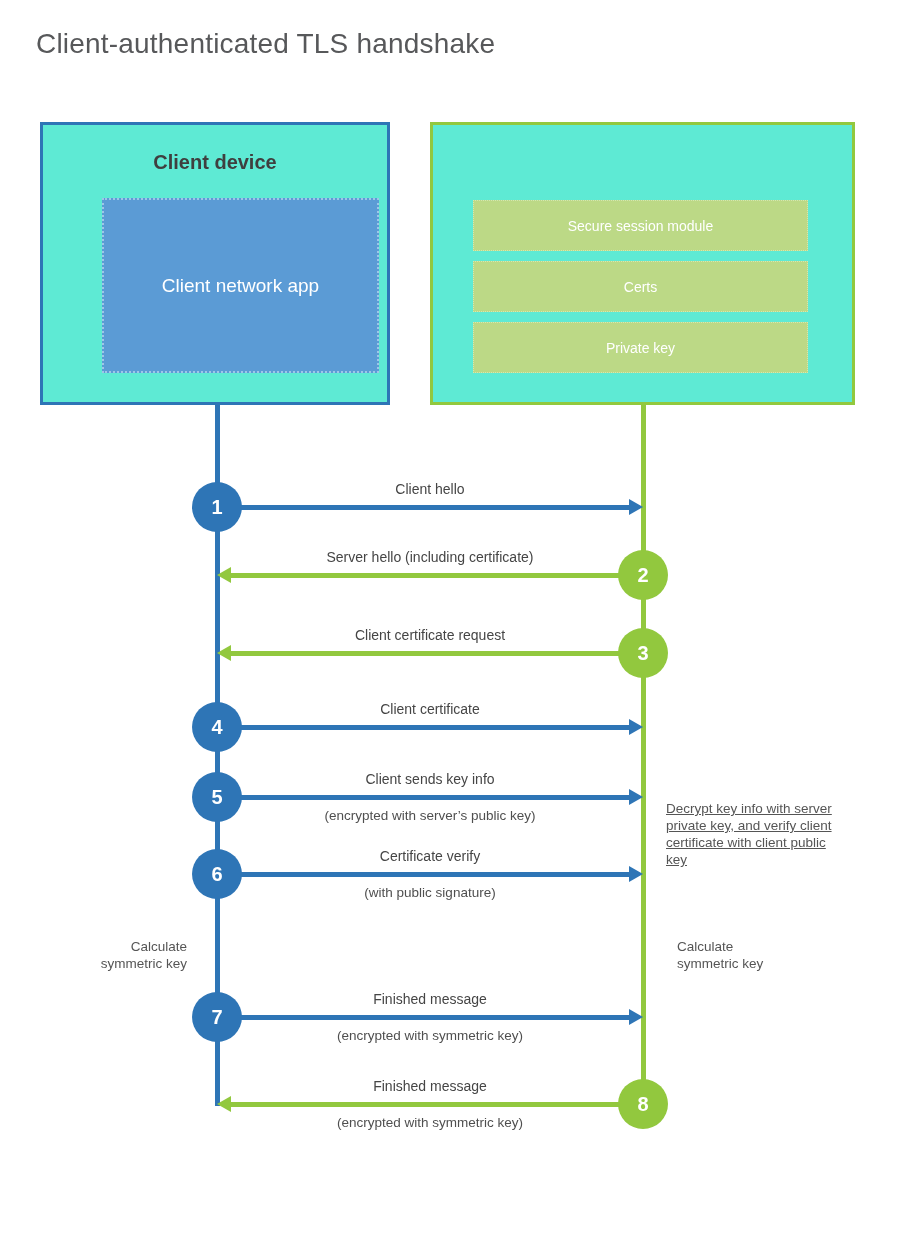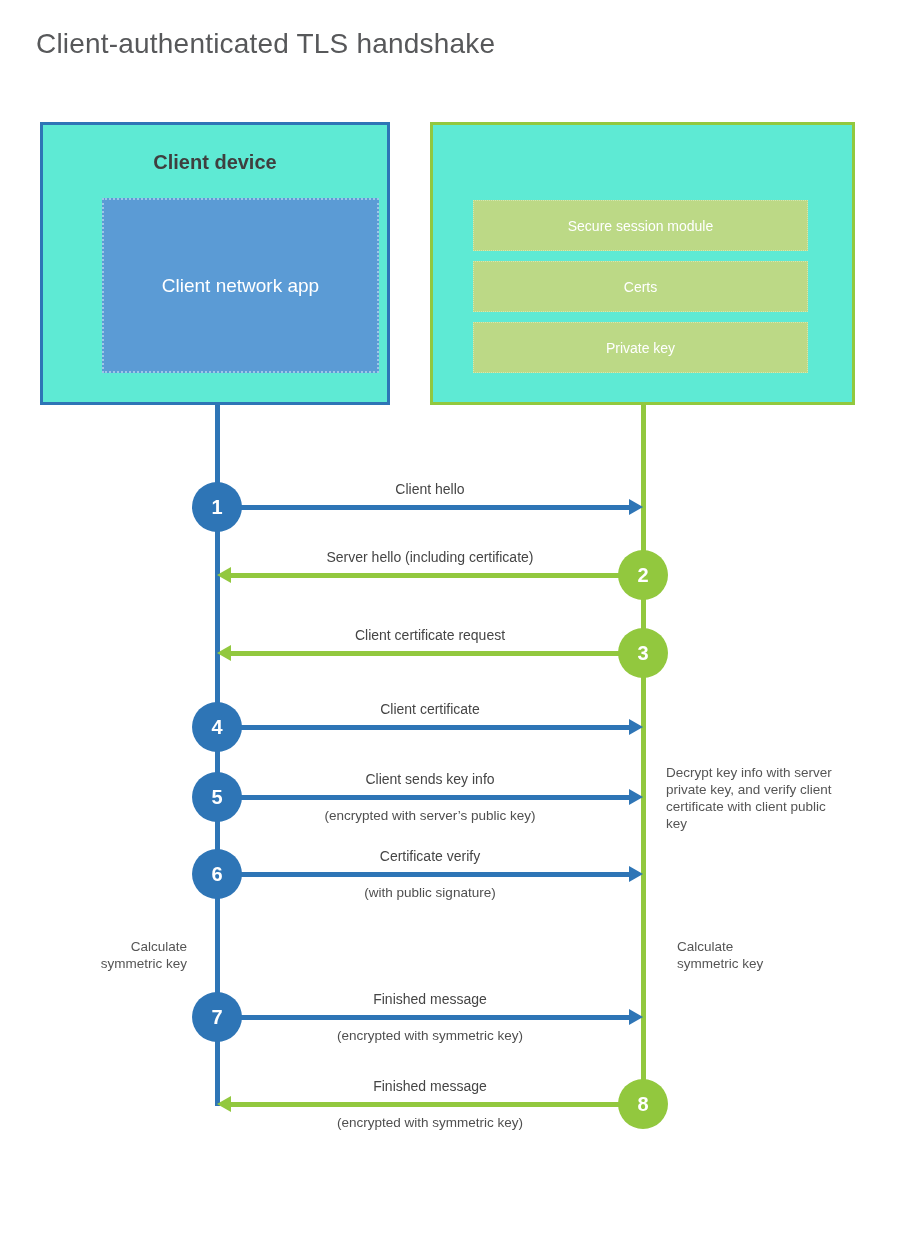--- a/index.html
+++ b/index.html
@@ -113,21 +113,21 @@
   .num-circle.blue  { background: #2e75b6; left: 192px; }
   .num-circle.green { background: #92c83e; left: 618px; }
 
   
   .side-note {
     position: absolute;
     font-size: 13.5px;
     line-height: 17px;
     color: #555555;
   }
-  .note-decrypt { left: 666px; top: 764px; width: 170px; }
+  .note-decrypt { left: 666px; top: 800px; width: 170px; text-decoration: underline; }
   .note-calc-right { left: 677px; top: 938px; width: 120px; }
   .note-calc-left { left: 77px; top: 938px; width: 110px; text-align: right; }
 </style>
 </head>
 <body>
 
 <div class="stage">
 
   <h1 class="page-title">Client-authenticated TLS handshake</h1>
 

